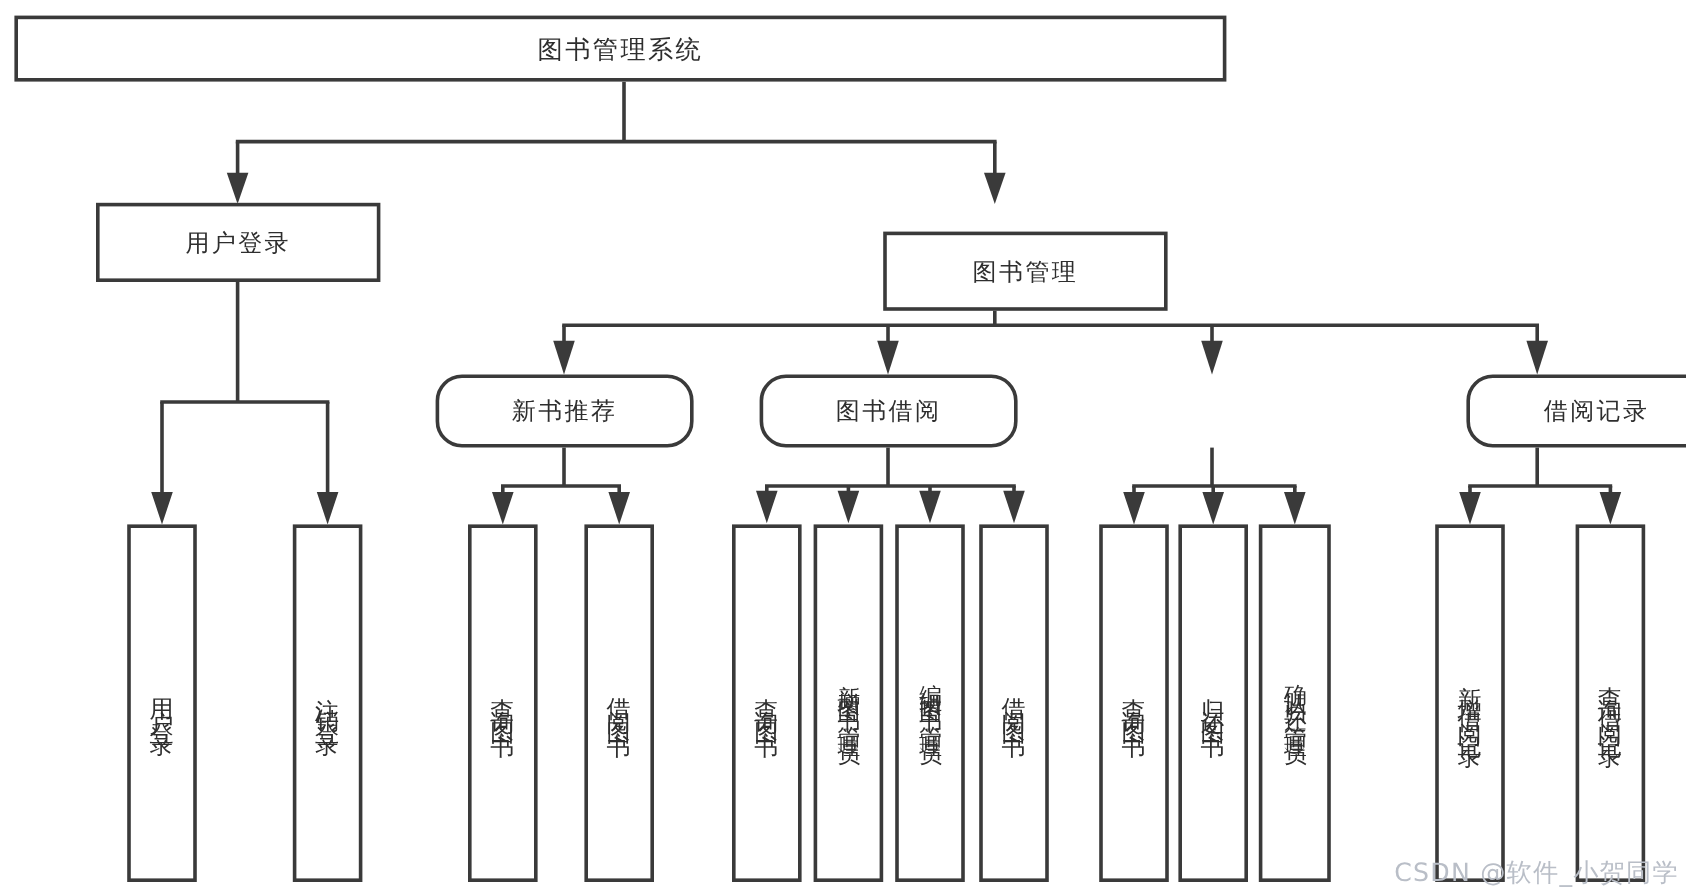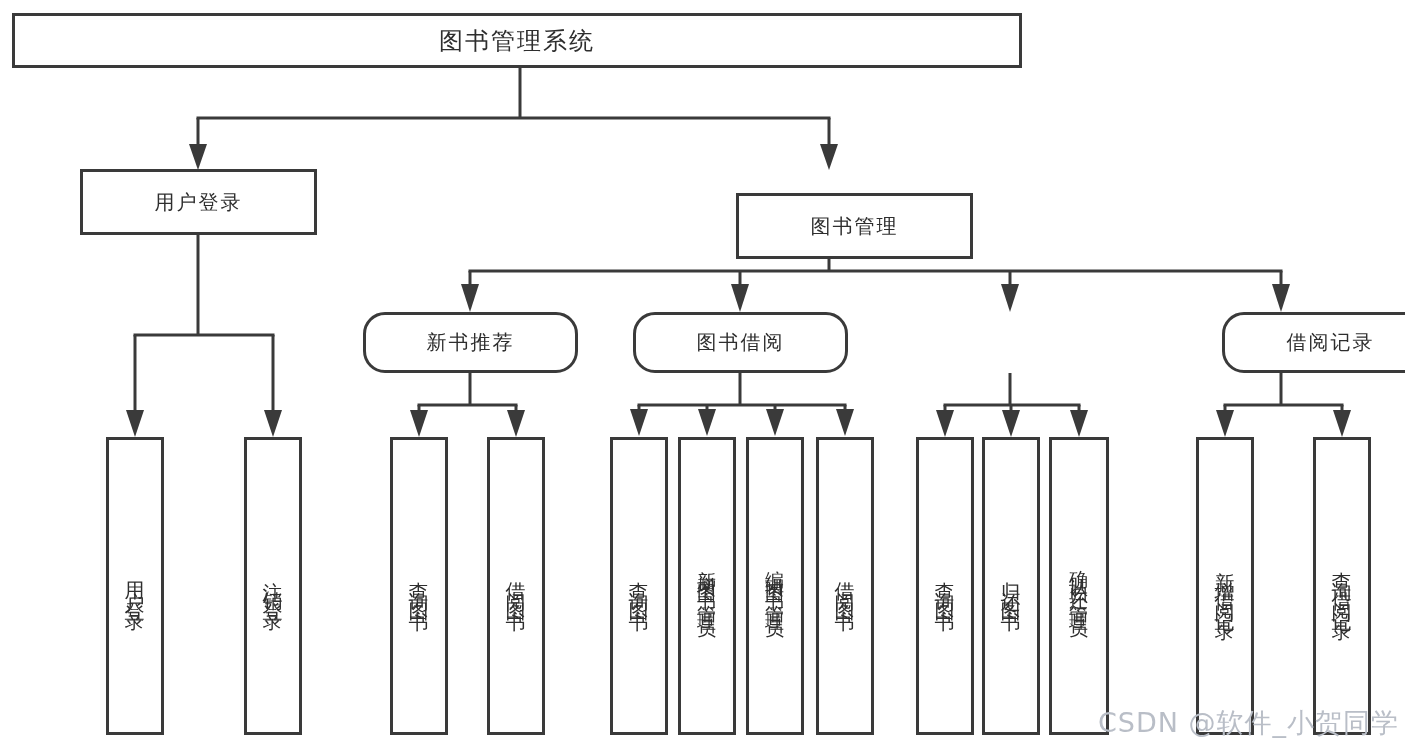--- a/index.html
+++ b/index.html
@@ -26,21 +26,21 @@
     border: 3px solid #3a3a3a;
     background: #ffffff;
     display: flex;
     align-items: center;
     justify-content: center;
     color: #2e2e2e;
     font-size: 20px;
     letter-spacing: 2px;
     z-index: 2;
   }
-  .node.root { left: 12px; top: 13px; width: 1010px; height: 55px; font-size: 24px; }
+  .node.root { left: 12px; top: 13px; width: 1010px; height: 55px; font-size: 21px; }
   .node.l2 { top: 169px; height: 66px; width: 237px; }
   .node.l2.p1 { left: 80px; }
   .node.l2.p2 { left: 736px; margin-top: 24px; }
   .node.l3 { top: 312px; height: 61px; width: 215px; border-radius: 22px; }
   .node.l3.p1 { left: 363px; }
   .node.l3.p2 { left: 633px; }
   .node.l3.p3 { left: 903px; }
   .node.l3.p4 { left: 1222px; width: 217px; }
   .node.leaf { top: 437px; width: 58px; height: 298px; }
   .node.leaf span {
@@ -61,21 +61,21 @@
   .leaf.c8  { left: 816px; }
   .leaf.c9  { left: 916px; }
   .leaf.c10 { left: 982px; }
   .leaf.c11 { left: 1049px; width: 60px; }
   .leaf.c12 { left: 1196px; }
   .leaf.c13 { left: 1313px; }
   #watermark {
     position: absolute;
     right: 6px;
     bottom: 6px;
-    font-size: 27px;
+    font-size: 21px;
     color: #b9bec7;
     letter-spacing: 1px;
     z-index: 3;
   }
   line { stroke: #3a3a3a; stroke-width: 3; }
   polygon { fill: #3a3a3a; }
 </style>
 </head>
 <body>
 

